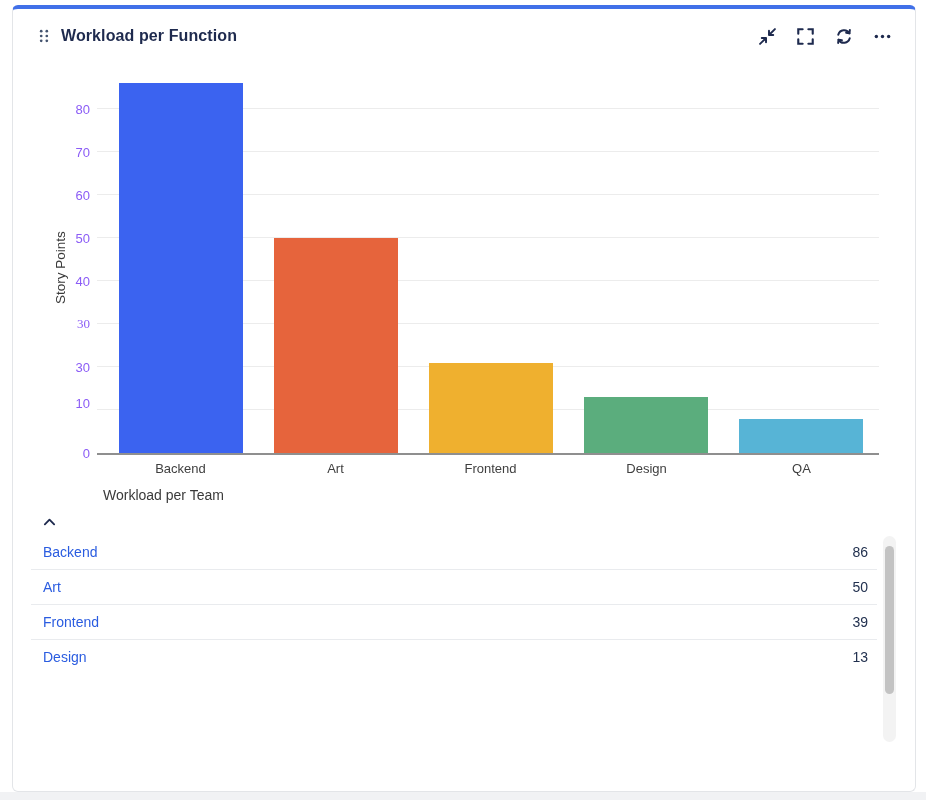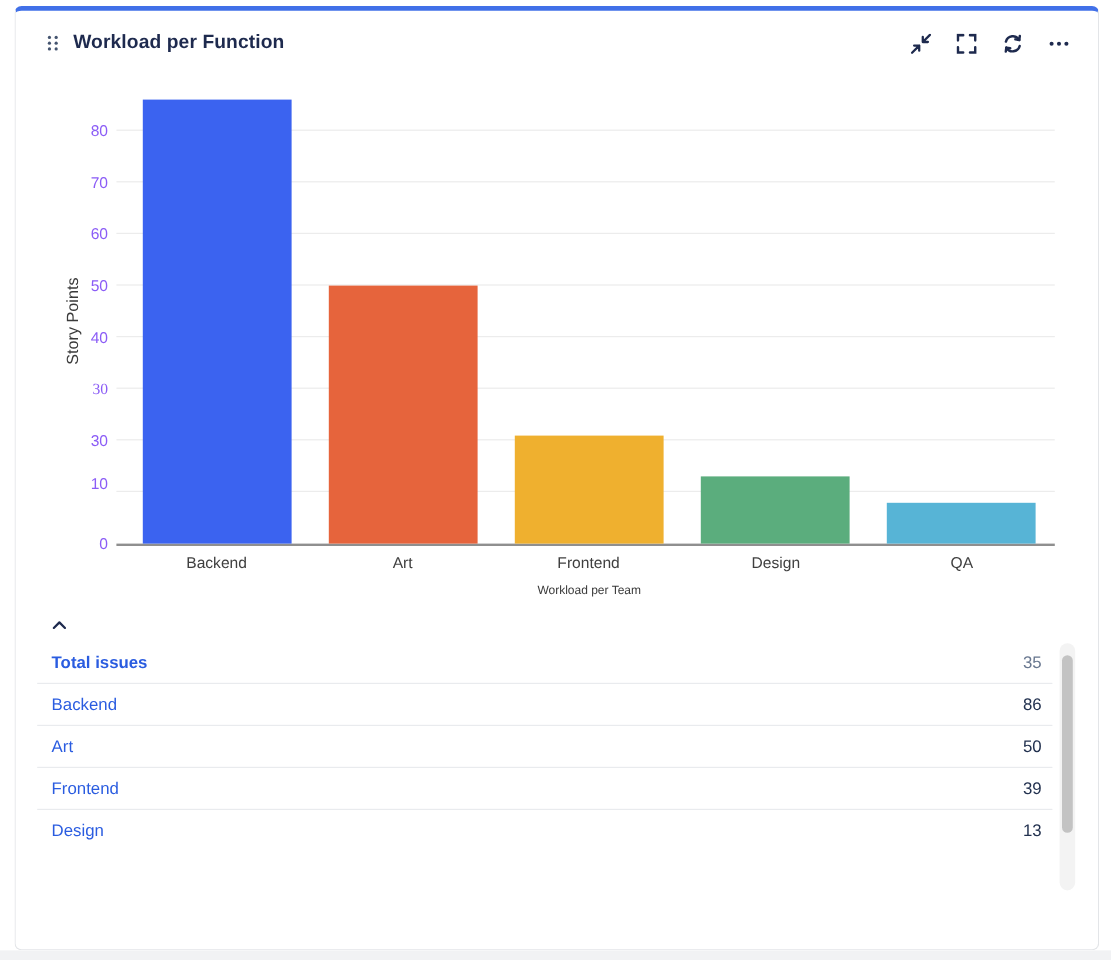--- a/index.html
+++ b/index.html
@@ -31,21 +31,21 @@
   
   .chart-wrap { position: relative; height: 445px; }
   .plot-area { position: absolute; left: 90px; top: 26px; width: 776px; height: 370px; }
   .gridline { position: absolute; left: -6px; width: calc(100% + 6px); height: 1px; background: #ececec; }
   .baseline { position: absolute; left: -6px; width: calc(100% + 6px); bottom: -2px; height: 2px; background: #8f8f8f; }
   .ytick-label { position: absolute; right: calc(100% + 13px); transform: translateY(50%); font-size: 13px; color: #8b5cf6; white-space: nowrap; }
   .bar { position: absolute; bottom: 0; }
   .xtick-label { position: absolute; top: 378px; text-align: center; font-size: 13px; color: #3f3f3f; }
   .y-axis-title { position: absolute; left: 40px; top: 26px; height: 370px; display: flex; align-items: center; justify-content: center;
     writing-mode: vertical-rl; transform: rotate(180deg); font-size: 13.5px; color: #3a3a3a; }
-  .x-axis-title { position: absolute; left: 90px; top: 430px; width: 776px; text-align: center; font-size: 10px; color: #3a3a3a; }
+  .x-axis-title { position: absolute; left: 90px; top: 430px; width: 776px; font-size: 14px; color: #3a3a3a; }
 
   
   .expander-row { height: 30px; padding: 10px 0 0 30px; }
   .collapse-btn { background: none; border: none; cursor: pointer; padding: 0; display: inline-flex; }
 
   
   .summary-table { position: relative; height: 211px; margin-top: 2px; }
   .rows { margin: 0 38px 0 18px; }
   .summary-row { display: flex; align-items: center; height: 35px; padding: 0 9px 0 12px; border-top: 1px solid #e9ebee; font-size: 14px; }
   .summary-row:first-child { border-top: none; }
@@ -166,24 +166,20 @@
         <svg width="13" height="9" viewBox="0 0 14 9" fill="none" stroke="#1e2a4e" stroke-width="2" stroke-linecap="round" stroke-linejoin="round">
           <polyline points="2,7.5 7,2.5 12,7.5"></polyline>
         </svg>
       </span>
     </button>
   </div>
 
   <div class="summary-table">
     <div class="rows">
         <div class="summary-row">
-          <span class="row-label link-bold">Total issues</span>
-          <span class="row-value muted">35</span>
-        </div>
-        <div class="summary-row">
           <span class="row-label link">Backend</span>
           <span class="row-value ">86</span>
         </div>
         <div class="summary-row">
           <span class="row-label link">Art</span>
           <span class="row-value ">50</span>
         </div>
         <div class="summary-row">
           <span class="row-label link">Frontend</span>
           <span class="row-value ">39</span>

